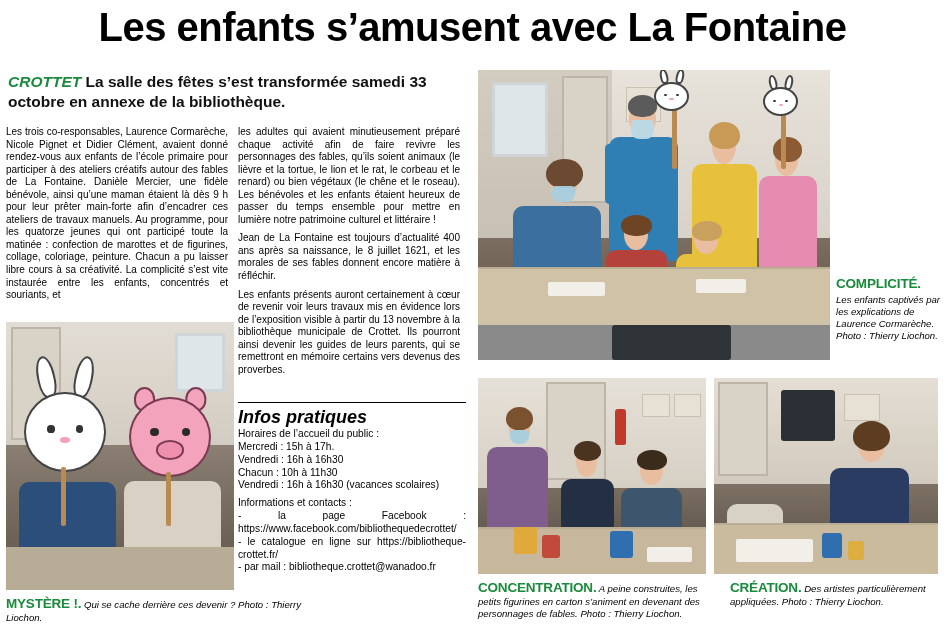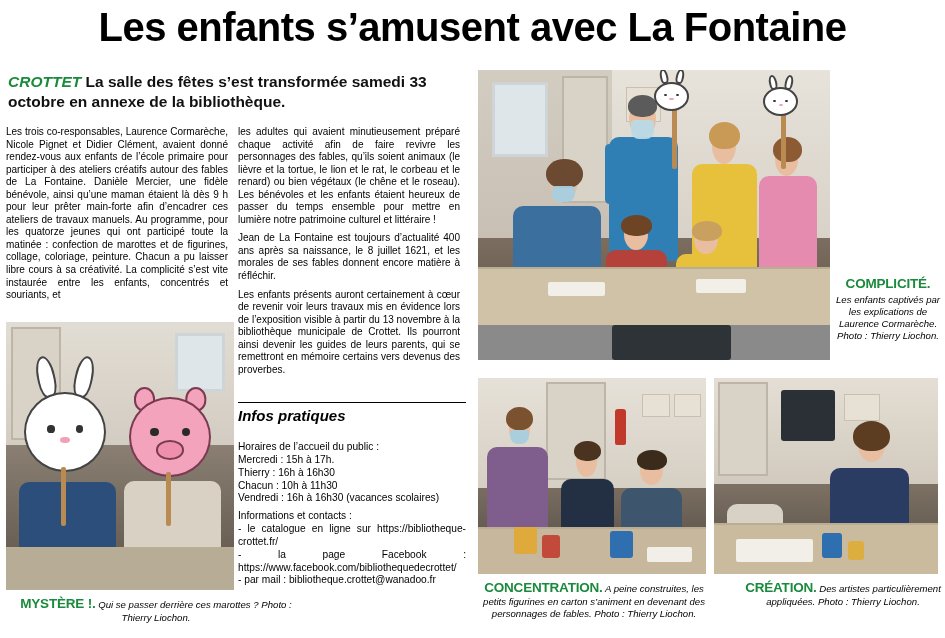--- a/index.html
+++ b/index.html
@@ -61,22 +61,22 @@
   .infobox {
     position: absolute;
     left: 238px; top: 402px;
     width: 228px;
     border-top: 1.6px solid #000;
     padding-top: 4px;
   }
   .infobox .ib-title {
     font-style: italic;
     font-weight: bold;
-    font-size: 15px;
-    margin-bottom: 17px;
+    font-size: 18px;
+    margin-bottom: 0;
   }
   .infobox .ib-body {
     font-size: 10.2px;
     line-height: 1.26;
     text-align: justify;
   }
   .infobox .ib-body div { margin-bottom: 0px; }
   .infobox .ib-gap { height: 5px; }
 
   
@@ -95,21 +95,20 @@
   
   #photo-creation { left: 714px; top: 378px; width: 224px; height: 196px; }
 
   
   .caption {
     position: absolute;
     font-size: 9.6px;
     line-height: 1.22;
     font-style: italic;
     color: #000;
-    text-align: center;
   }
   .caption .lead {
     font-style: normal;
     font-weight: bold;
     font-size: 13.5px;
     color: #1a8a3c;
     letter-spacing: -0.2px;
   }
   .caption .credit { font-style: italic; }
 
@@ -181,27 +180,27 @@
     <p>les adultes qui avaient minutieusement préparé chaque activité afin de faire revivre les personnages des fables, qu’ils soient animaux (le lièvre et la tortue, le lion et le rat, le corbeau et le renard) ou bien végétaux (le chêne et le roseau). Les bénévoles et les enfants étaient heureux de passer du temps ensemble pour mettre en lumière notre patrimoine culturel et littéraire !</p>
     <p>Jean de La Fontaine est toujours d’actualité 400 ans après sa naissance, le 8 juillet 1621, et les morales de ses fables donnent encore matière à réfléchir.</p>
     <p>Les enfants présents auront certainement à cœur de revenir voir leurs travaux mis en évidence lors de l’exposition visible à partir du 13 novembre à la bibliothèque municipale de Crottet. Ils pourront ainsi devenir les guides de leurs parents, qui se remettront en mémoire certains vers devenus des proverbes.</p>
   </div>
 
   <div class="infobox">
     <div class="ib-title">Infos pratiques</div>
     <div class="ib-body">
       <div>Horaires de l’accueil du public :</div>
       <div>Mercredi : 15h à 17h.</div>
-      <div>Thierry : 16h à 16h30</div>
+      <div>Vendredi : 16h à 16h30</div>
       <div>Chacun : 10h à 11h30</div>
       <div>Vendredi : 16h à 16h30 (vacances scolaires)</div>
       <div class="ib-gap"></div>
       <div>Informations et contacts :</div>
+      <div>- la page Facebook : https://www.facebook.com/bibliothequedecrottet/</div>
       <div>- le catalogue en ligne sur https://bibliotheque-crottet.fr/</div>
-      <div>- la page Facebook : https://www.facebook.com/bibliothequedecrottet/</div>
       <div>- par mail : bibliotheque.crottet@wanadoo.fr</div>
     </div>
   </div>
 
   <div class="photo" id="photo-main">
     <div class="ph-room">
       <div class="wall"></div>
       <div class="wall2"></div>
       <div class="floorb" style="background:linear-gradient(#7b6d5f,#584f45);"></div>
 
@@ -372,21 +371,21 @@
     </div>
   </div>
 
   <div class="caption" id="cap-complicite">
     <span class="lead">COMPLICITÉ.</span><span>Les enfants captivés par les explications de Laurence Cormarèche.</span>
     <span class="credit">Photo : Thierry Liochon.</span>
   </div>
 
   <div class="caption" id="cap-mystere">
     <span class="lead">MYSTÈRE !.</span>
-    <span>Qui se passer derrière ces marottes ?</span>
+    <span>Qui se cache derrière ces devenir ?</span>
     <span class="credit">Photo : Thierry Liochon.</span>
   </div>
 
   <div class="caption" id="cap-concentration">
     <span class="lead">CONCENTRATION.</span>
     <span>A peine construites, les petits figurines en carton s’animent en devenant des personnages de fables.</span>
     <span class="credit">Photo : Thierry Liochon.</span>
   </div>
 
   <div class="caption" id="cap-creation">

